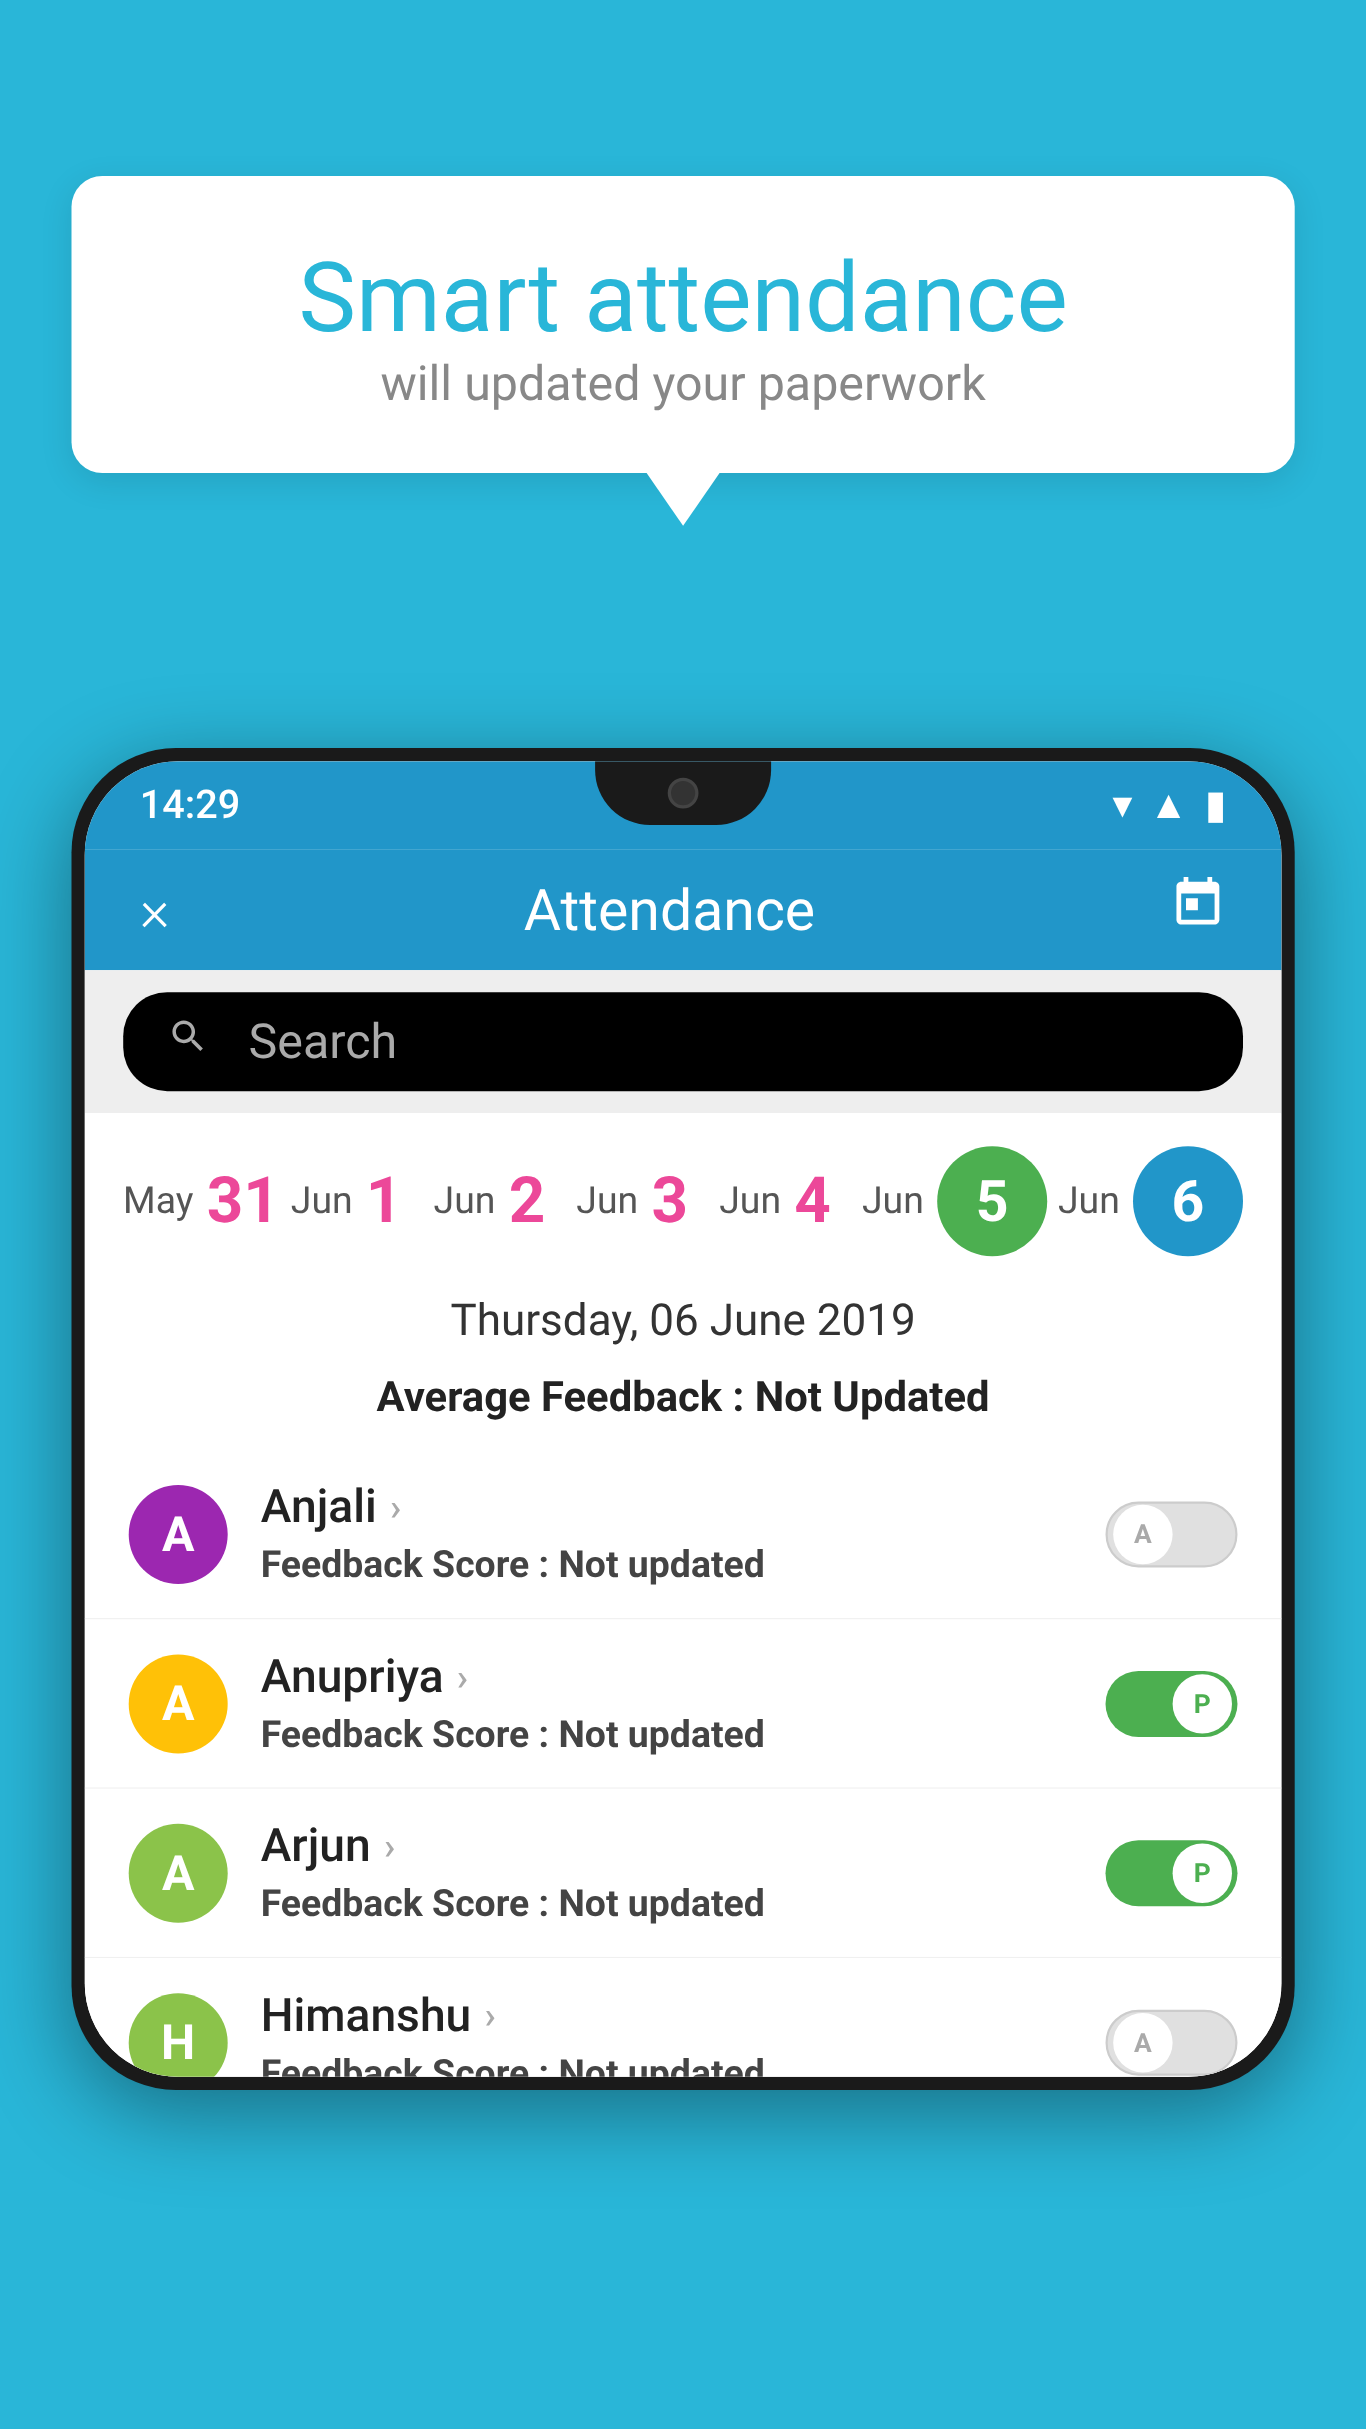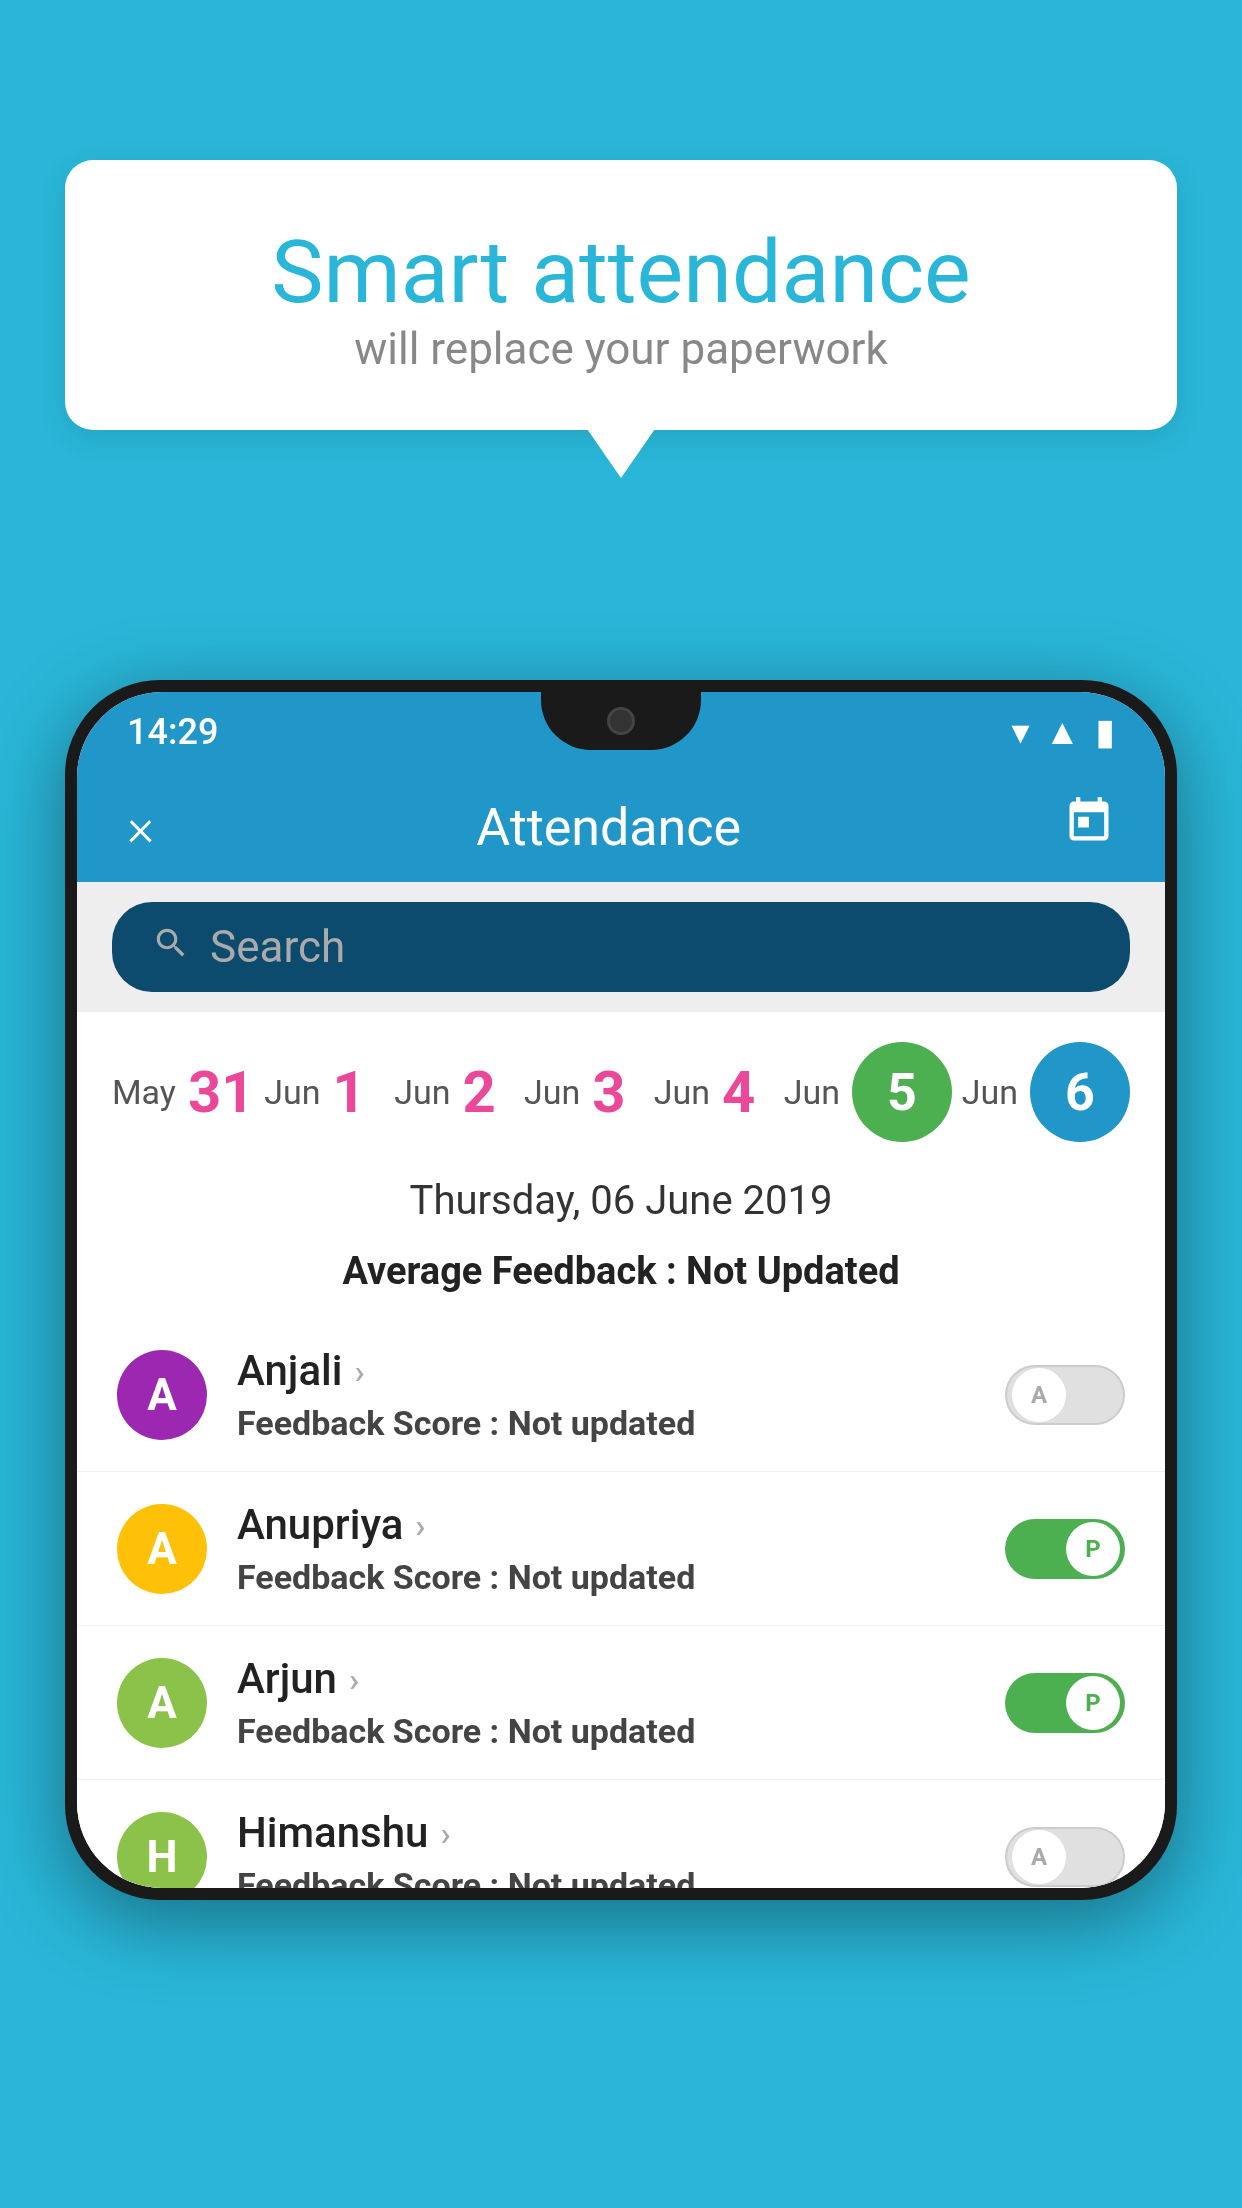--- a/index.html
+++ b/index.html
@@ -146,27 +146,27 @@
       color: white;
       font-size: 48px;
     }
 
     
     .search-container {
       padding: 20px 35px;
       background: #eeeeee;
     }
     .search-bar {
-      background: #0c4a6e;
+      background: #000000;
       border-radius: 40px;
       height: 90px;
       display: flex;
       align-items: center;
       padding: 0 40px;
-      gap: 20px;
+      gap: 36px;
     }
     .search-icon-svg {
       color: #aaa;
       font-size: 42px;
     }
     .search-text {
       color: #aaa;
       font-size: 44px;
     }
 
@@ -350,21 +350,21 @@
     }
     .toggle-switch.on .toggle-knob {
       color: #4caf50;
     }
   </style>
 </head>
 <body>
 
 <div class="speech-bubble">
   <div class="speech-bubble-title">Smart attendance</div>
-  <div class="speech-bubble-subtitle">will replace your paperwork</div>
+  <div class="speech-bubble-subtitle">will updated your paperwork</div>
 </div>
 
 <div class="phone-wrapper">
   <div class="phone-frame">
     <div class="phone-inner">
 
       <div class="notch">
         <div class="camera-dot"></div>
       </div>
 

